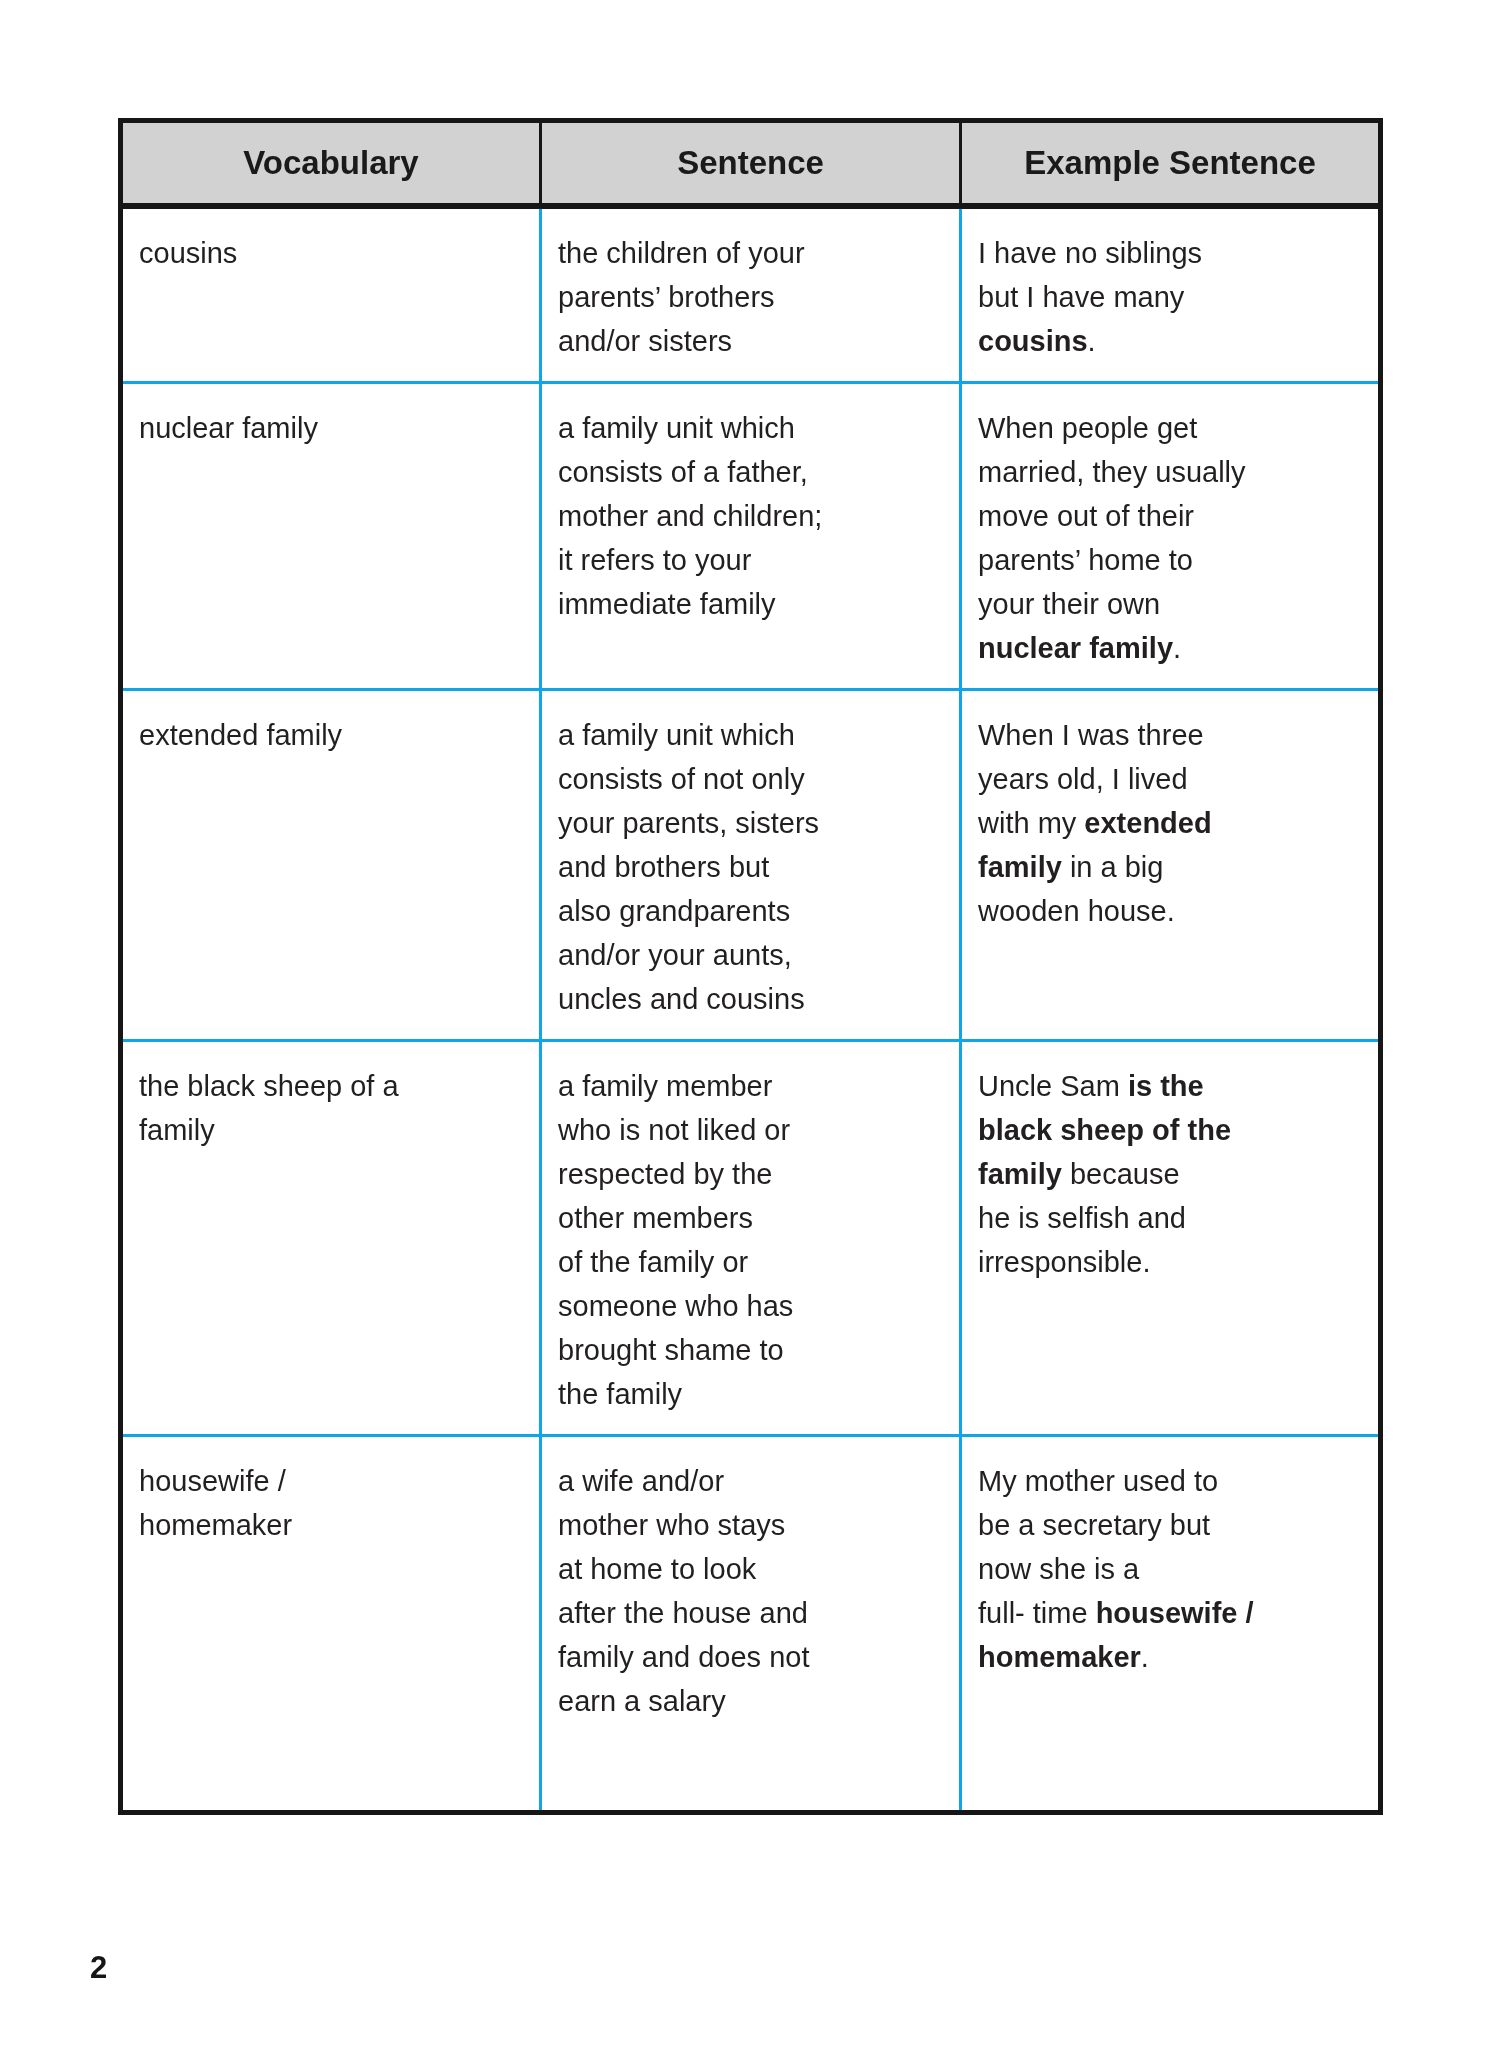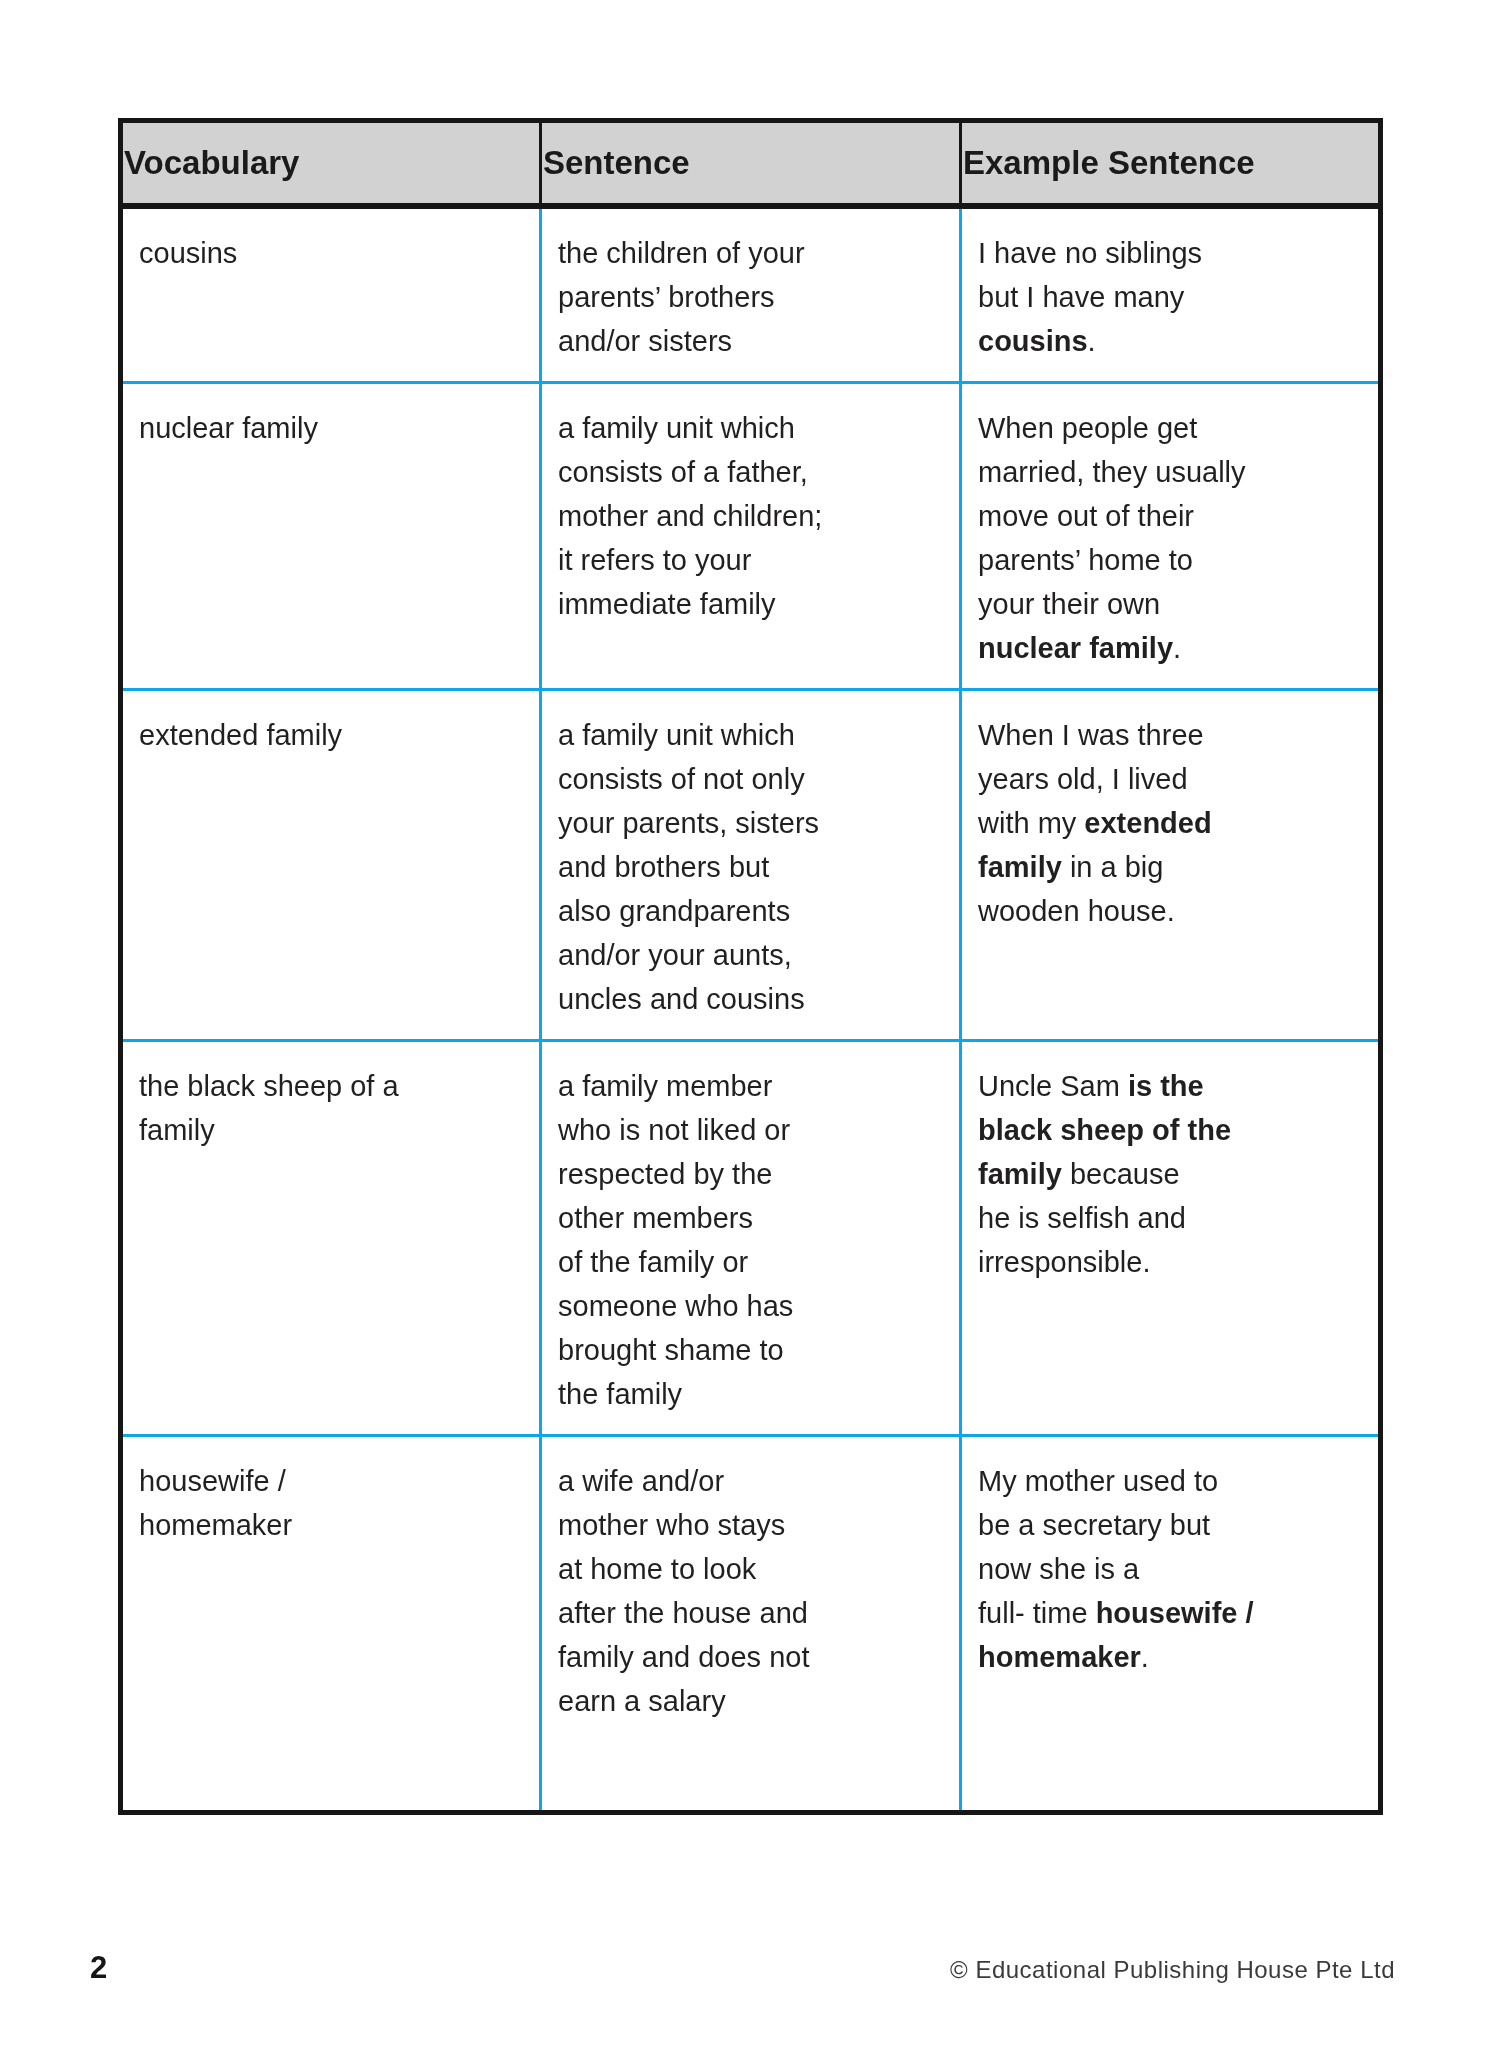--- a/index.html
+++ b/index.html
@@ -24,21 +24,21 @@
     border: 5px solid #161616;
   }
   .vocab-table col { width: 420px; }
   .vocab-table th {
     background: #d2d2d2;
     border: 3px solid #161616;
     border-bottom-width: 6px;
     height: 78px;
     font-size: 33px;
     font-weight: 700;
-    text-align: left;
+    text-align: center;
     vertical-align: middle;
     color: #1a1a1a;
   }
   .vocab-table td {
     border: 3px solid #0ea5e9;
     vertical-align: top;
     padding: 22px 16px 18px 16px;
     font-size: 29px;
     line-height: 44px;
     white-space: pre-line;
@@ -157,14 +157,13 @@
 be a secretary but
 now she is a
 full- time </span><span class="seg-bold">housewife /
 homemaker</span><span>.</span></td>
   </tr>
     </tbody>
 </table>
 
 <div class="page-footer">
   <span class="page-number">2</span>
-  <span class="copyright">© Educational Publishing House Pte Ltd</span>
 </div>
 
 </body></html>

